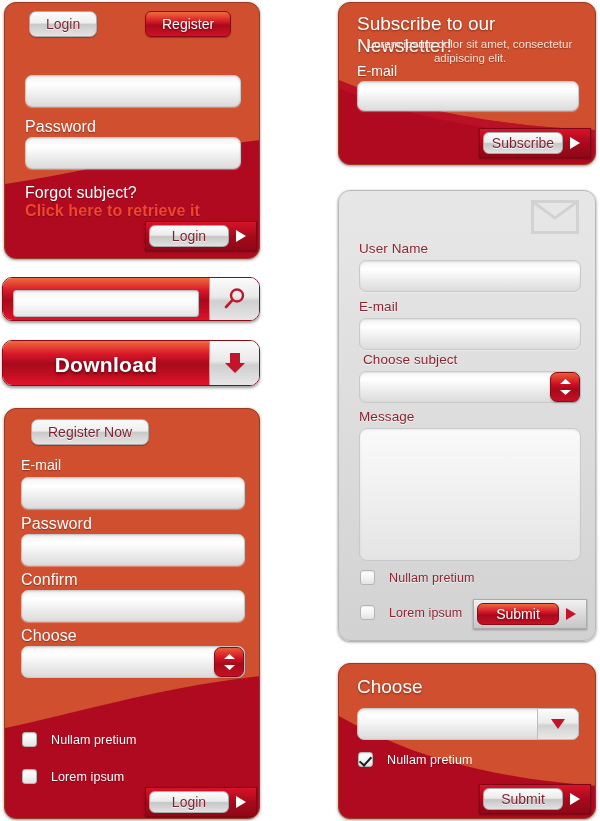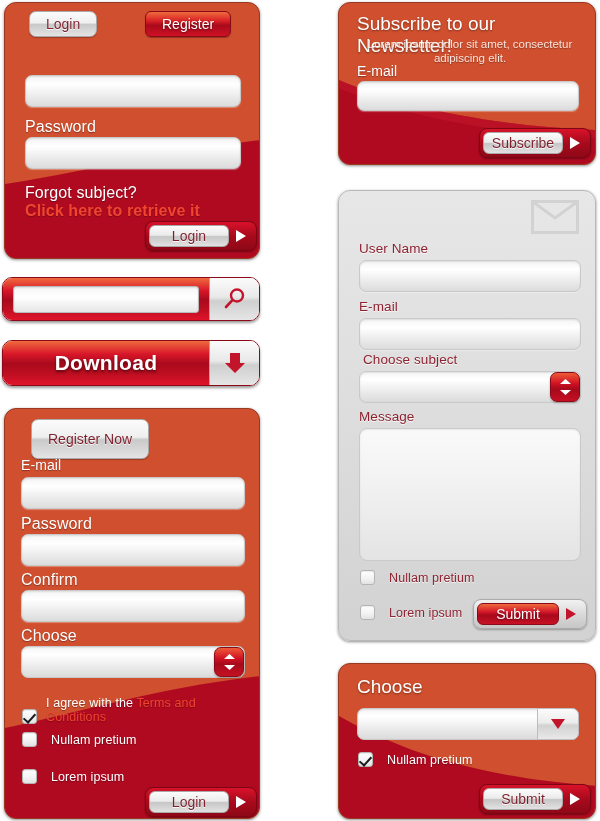--- a/index.html
+++ b/index.html
@@ -83,21 +83,21 @@
     color: #fff; font-size: 14px;
     text-shadow: 0 1px 2px rgba(0,0,0,.45);
     box-shadow: 0 1px 1px rgba(0,0,0,.3);
     cursor: pointer;
   }
 
   
   .action {
     position: absolute;
     display: flex; align-items: center;
-    border-radius: 8px;
+    border-radius: 0;
     padding: 3px;
     cursor: pointer;
   }
   .action-base-red {
     background: linear-gradient(to bottom, #d9122a 0%, #a80a1c 50%, #8e0817 100%);
     border: 1px solid #7c0614;
     box-shadow: 0 1px 2px rgba(0,0,0,.35);
   }
   .action-base-silver {
     background: linear-gradient(to bottom, #f2f2f2 0%, #dadada 50%, #c6c6c6 100%);
@@ -154,22 +154,22 @@
     position: absolute;
     display: flex; align-items: stretch;
     border-radius: 10px;
     overflow: hidden;
     box-shadow: 0 2px 3px rgba(0,0,0,.4);
     border: 1px solid #8c0a18;
   }
   .bar-main {
     flex: 1 1 auto; position: relative;
     background: linear-gradient(to bottom, #ef6b3d 0%, #d8162a 30%, #a90a1c 52%, #c20f22 78%, #e0142b 100%);
-    display: flex; align-items: center;
-    padding: 0 10px;
+    display: flex; 
+    padding: 12px 10px;
   }
   .bar-side {
     flex: 0 0 50px;
     background: linear-gradient(to bottom, #fbfbfb 0%, #e9e9e9 45%, #cfcfcf 55%, #e6e6e6 100%);
     border-left: 1px solid #a8a8a8;
     display: flex; align-items: center; justify-content: center;
   }
   .search-input {
     width: 100%; height: 27px;
     background: linear-gradient(to bottom, #f6f6f6 0%, #ffffff 40%, #e6e6e6 100%);
@@ -294,21 +294,21 @@
         <path d="M9,4 L19,4 L19,14 L24,14 L14,24 L4,14 L9,14 Z" fill="#c2142a"></path>
       </svg>
     </div>
   </div>
 
   <div class="panel panel-red" style="left:4px; top:408px; width:256px; height:411px;">
     <svg class="wave" viewBox="0 0 256 160" preserveAspectRatio="none" width="256" height="160" style="height:160px;">
       <path d="M0,70 C70,56 150,30 256,18 L256,160 L0,160 Z" fill="#b00a20"></path>
     </svg>
 
-    <div class="btn-silver tabbtn" style="left:26px; top:10px; height:40px;">
+    <div class="btn-silver tabbtn" style="left:26px; top:10px; height:26px;">
       <span>Register Now</span>
     </div>
 
     <div class="lbl" style="position:absolute; left:16px; top:48px; font-size:14px;">E-mail</div>
     <input class="field" type="text" style="position: absolute; left: 16px; top: 68px; width: 224px; height: 32px; padding: 0px 8px; font-size: 12px; outline: none;" value="">
 
     <div class="lbl" style="position:absolute; left:16px; top:106px;">Password</div>
     <input class="field" type="password" style="position: absolute; left: 16px; top: 125px; width: 224px; height: 32px; padding: 0px 8px; font-size: 12px; outline: none;" value="">
 
     <div class="lbl" style="position:absolute; left:16px; top:162px;">Confirm</div>
@@ -318,26 +318,20 @@
     <div class="select-wrap" style="left:16px; top:237px; width:224px; height:32px;">
       <input class="select-field" type="text" style="padding: 0px 40px 0px 8px; font-size: 12px; outline: none;" value="">
       <div class="spin-btn" style="right:1px;">
         <svg width="15" height="18" viewBox="0 0 15 18">
           <path d="M7.5,1 L13,6 L2,6 Z" fill="#fff"></path>
           <path d="M7.5,17 L2,12 L13,12 Z" fill="#fff"></path>
         </svg>
       </div>
     </div>
 
-    <div class="cb-row" style="left:17px; top:287px;">
-      <div class="cb checked"></div>
-      <div class="cb-label lbl">
-        <span>I agree with the </span><span class="link-red" style="cursor:pointer;">Terms and Conditions</span>
-      </div>
-    </div>
 
     <div class="cb-row" style="left:17px; top:323px;">
       <div class="cb"></div>
       <div class="cb-label lbl" style="margin-left:14px;">Nullam pretium</div>
     </div>
 
     <div class="cb-row" style="left:17px; top:360px;">
       <div class="cb"></div>
       <div class="cb-label lbl" style="margin-left:14px;">Lorem ipsum</div>
     </div>

